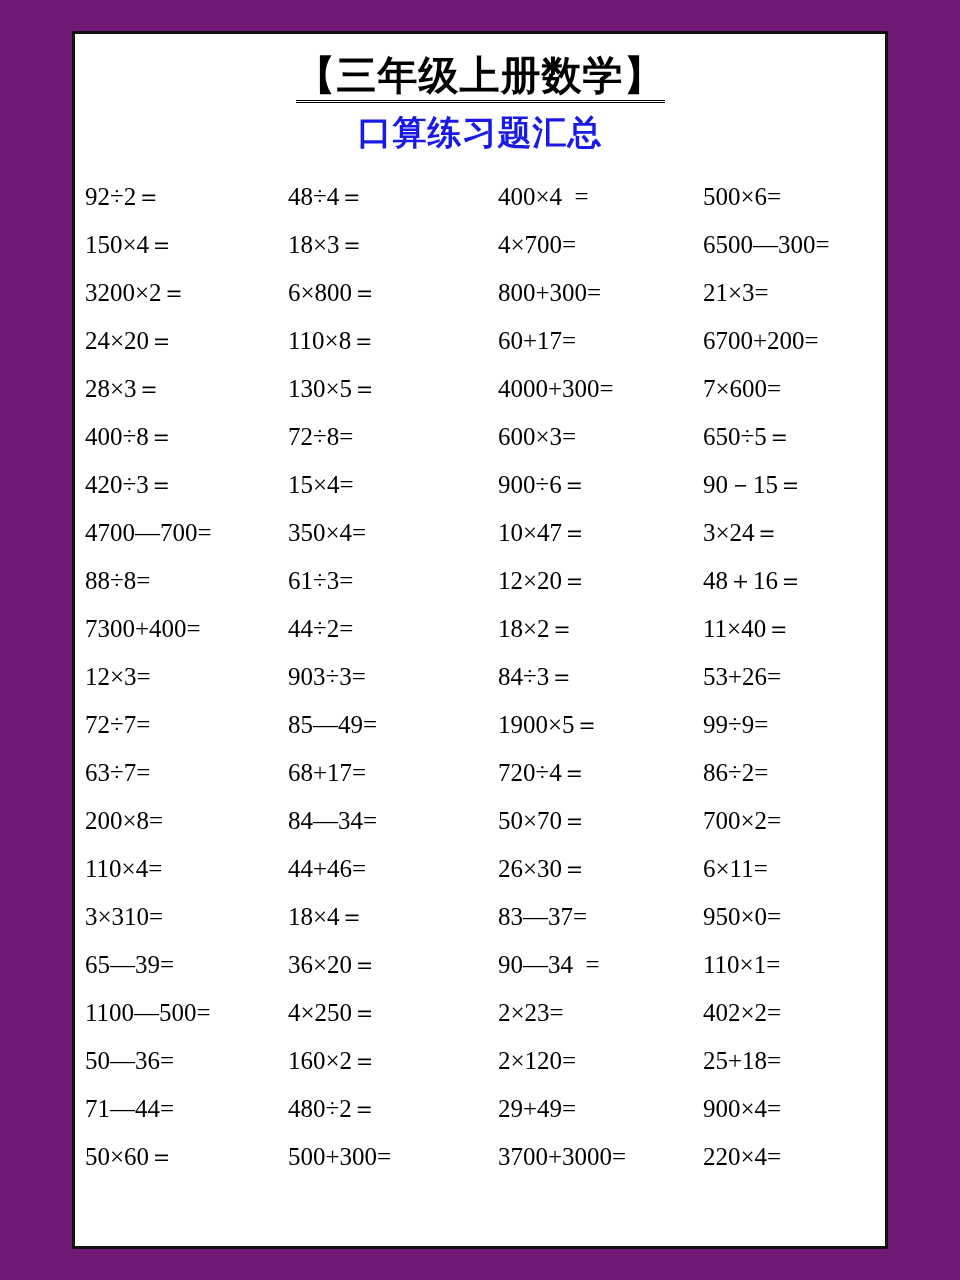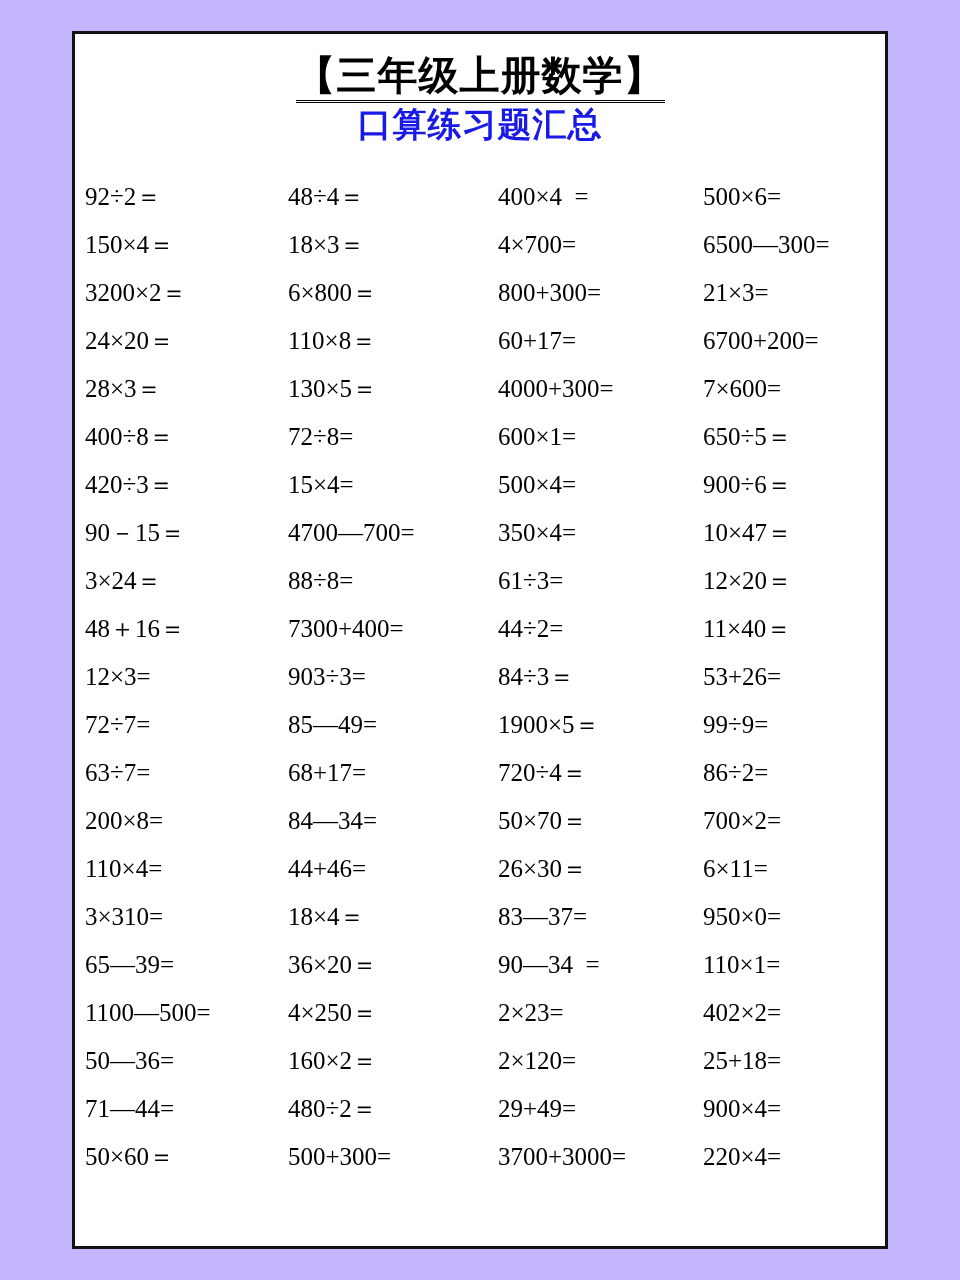--- a/index.html
+++ b/index.html
@@ -12,21 +12,21 @@
     height: 1280px;
     font-family: "Liberation Serif", "DejaVu Serif", serif;
     color: #000000;
     overflow: hidden;
   }
 
   #worksheet-page {
     position: relative;
     width: 960px;
     height: 1280px;
-    background: #c4b5fd;
+    background: #701a75;
   }
 
   
   #page-frame {
     position: absolute;
     left: 72px;
     top: 31px;
     width: 816px;
     height: 1218px;
     border: 3px solid #111111;
@@ -52,21 +52,21 @@
     line-height: 46px;
     letter-spacing: 1px;
     color: #000000;
     display: inline-block;
     border-bottom: 3px double #000000;
     padding-bottom: 2px;
     white-space: nowrap;
   }
 
   #sub-title {
-    margin: 0;
+    margin: 8px;
     padding: 0;
     font-family: "DejaVu Sans", "Liberation Sans", sans-serif;
     font-weight: bold;
     font-size: 34px;
     line-height: 42px;
     letter-spacing: 1px;
     color: #1a1ae6;
     white-space: nowrap;
   }
 
@@ -121,37 +121,37 @@
         <div class="problem-cell">24×20＝</div>
         <div class="problem-cell">110×8＝</div>
         <div class="problem-cell">60+17=</div>
         <div class="problem-cell">6700+200=</div>
         <div class="problem-cell">28×3＝</div>
         <div class="problem-cell">130×5＝</div>
         <div class="problem-cell">4000+300=</div>
         <div class="problem-cell">7×600=</div>
         <div class="problem-cell">400÷8＝</div>
         <div class="problem-cell">72÷8=</div>
-        <div class="problem-cell">600×1=</div>
+        <div class="problem-cell">600×3=</div>
         <div class="problem-cell">650÷5＝</div>
         <div class="problem-cell">420÷3＝</div>
         <div class="problem-cell">15×4=</div>
-        <div class="problem-cell">500×4=</div>
         <div class="problem-cell">900÷6＝</div>
         <div class="problem-cell">90－15＝</div>
         <div class="problem-cell">4700—700=</div>
         <div class="problem-cell">350×4=</div>
         <div class="problem-cell">10×47＝</div>
         <div class="problem-cell">3×24＝</div>
         <div class="problem-cell">88÷8=</div>
         <div class="problem-cell">61÷3=</div>
         <div class="problem-cell">12×20＝</div>
         <div class="problem-cell">48＋16＝</div>
         <div class="problem-cell">7300+400=</div>
         <div class="problem-cell">44÷2=</div>
+        <div class="problem-cell">18×2＝</div>
         <div class="problem-cell">11×40＝</div>
         <div class="problem-cell">12×3=</div>
         <div class="problem-cell">903÷3=</div>
         <div class="problem-cell">84÷3＝</div>
         <div class="problem-cell">53+26=</div>
         <div class="problem-cell">72÷7=</div>
         <div class="problem-cell">85—49=</div>
         <div class="problem-cell">1900×5＝</div>
         <div class="problem-cell">99÷9=</div>
         <div class="problem-cell">63÷7=</div>

